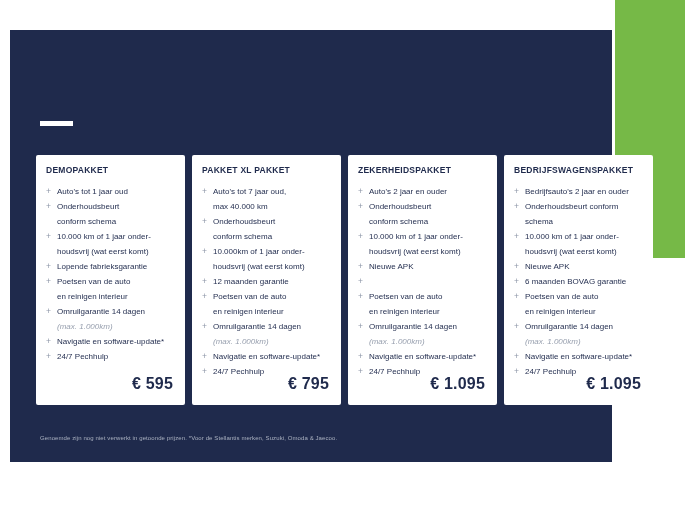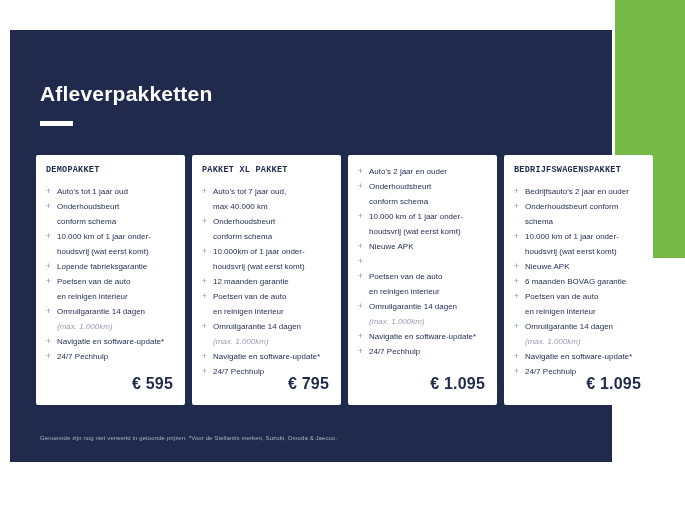--- a/index.html
+++ b/index.html
@@ -68,21 +68,20 @@
     padding:9px 9px 0 10px;
   }
   .card-title{
     color:var(--navy);
     font-size:8.5px;
     font-weight:700;
     letter-spacing:0.25px;
     line-height:12px;
     margin-bottom:8px;
     white-space:nowrap;
-    font-family:Liberation Mono, monospace;
   }
   .features{
     font-size:8px;
     color:var(--navy);
   }
   .feat-row{
     display:flex;
     line-height:15px;
     white-space:nowrap;
   }
@@ -102,21 +101,20 @@
     font-weight:700;
     letter-spacing:0.2px;
   }
 </style>
 </head>
 <body>
 
 <div class="green-block"></div>
 
 <div class="panel">
-  <h1 class="title">Afleverpakketten</h1>
   <div class="title-underline"></div>
   <div class="footnote">Genoemde zijn nog niet verwerkt in getoonde prijzen. *Voor de Stellantis merken, Suzuki, Omoda &amp; Jaecoo.</div>
 </div>
 
 <div class="cards">
     <div class="card">
       <div class="card-title">DEMOPAKKET</div>
       <div class="features">
         <div class="feat-row">
           <span class="plus">+</span>
@@ -221,20 +219,21 @@
           <span class="feat-text">Navigatie en software-update*</span>
         </div>
         <div class="feat-row">
           <span class="plus">+</span>
           <span class="feat-text">24/7 Pechhulp</span>
         </div>
       </div>
       <div class="price">€ 795</div>
     </div>
     <div class="card">
+      <div class="card-title">ZEKERHEIDSPAKKET</div>
       <div class="features">
         <div class="feat-row">
           <span class="plus">+</span>
           <span class="feat-text">Auto's 2 jaar en ouder</span>
         </div>
         <div class="feat-row">
           <span class="plus">+</span>
           <span class="feat-text">Onderhoudsbeurt</span>
         </div>
         <div class="feat-row">

